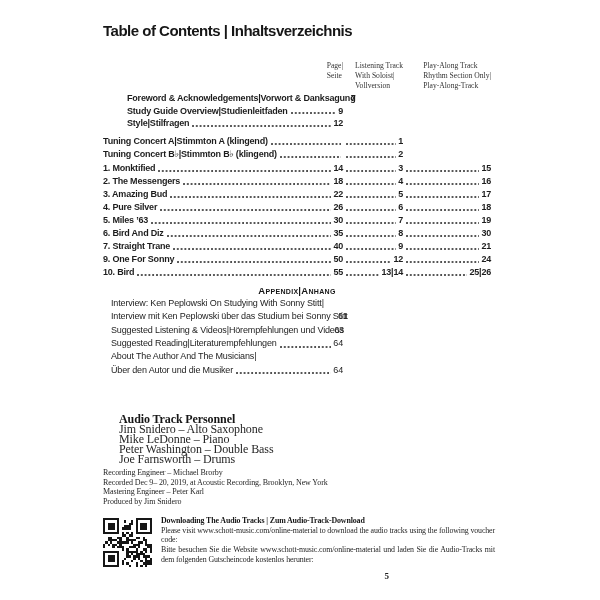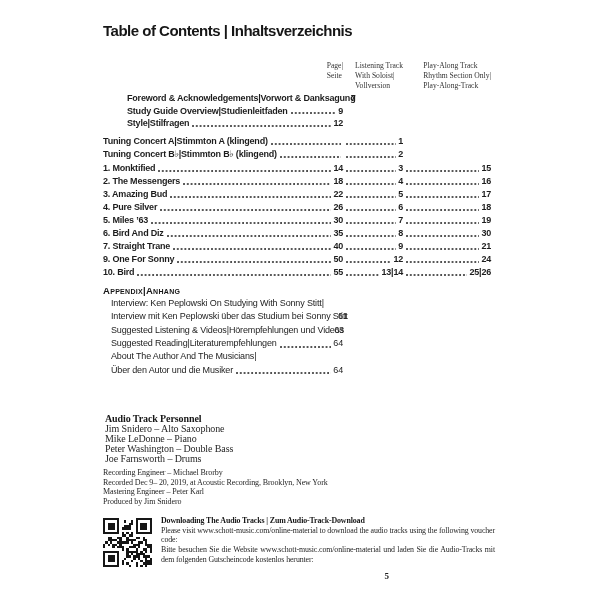--- a/index.html
+++ b/index.html
@@ -46,28 +46,28 @@
     background-position:left calc(100% - 2.6px);
     margin:0 2px 0 3px;
   }
   .gap-a{height:5px;}
   .gap-b{height:1px;}
   .gap-c{height:5px;}
 
   
   .apx-heading{
     height:13px;line-height:13px;font-size:9.5px;font-weight:700;
-    font-variant:small-caps;letter-spacing:0.3px;color:#161616;
+    font-variant:small-caps;letter-spacing:0.3px;color:#161616;text-align:center;
   }
   .sec-apx .row{font-weight:400;height:13.4px;line-height:13.4px;letter-spacing:-0.15px;}
   .sec-apx .t{padding-left:8px;}
 
   
   .serif{font-family:"Liberation Serif","DejaVu Serif",serif;color:#262626;}
-  .personnel{position:absolute;top:414px;left:2px;width:320px;font-size:10px;line-height:10px;letter-spacing:-0.1px;}
+  .personnel{position:absolute;top:414px;left:16px;width:320px;font-size:12px;line-height:10px;letter-spacing:-0.1px;}
   .personnel .hd{font-weight:700;color:#161616;}
   .credits{position:absolute;top:468px;left:0;width:340px;font-size:8px;line-height:9.6px;letter-spacing:-0.1px;}
 
   
   .download{position:absolute;top:516px;left:0;width:392px;display:flex;align-items:flex-start;}
   .qr{width:49px;height:49px;margin-top:2px;flex:none;}
   .dl-text{margin-left:9px;width:334px;font-size:7.9px;line-height:9.7px;letter-spacing:-0.12px;}
   .dl-text .hd{font-weight:700;color:#161616;text-align:left;}
   .dl-text p{margin:0;text-align:justify;}
 

